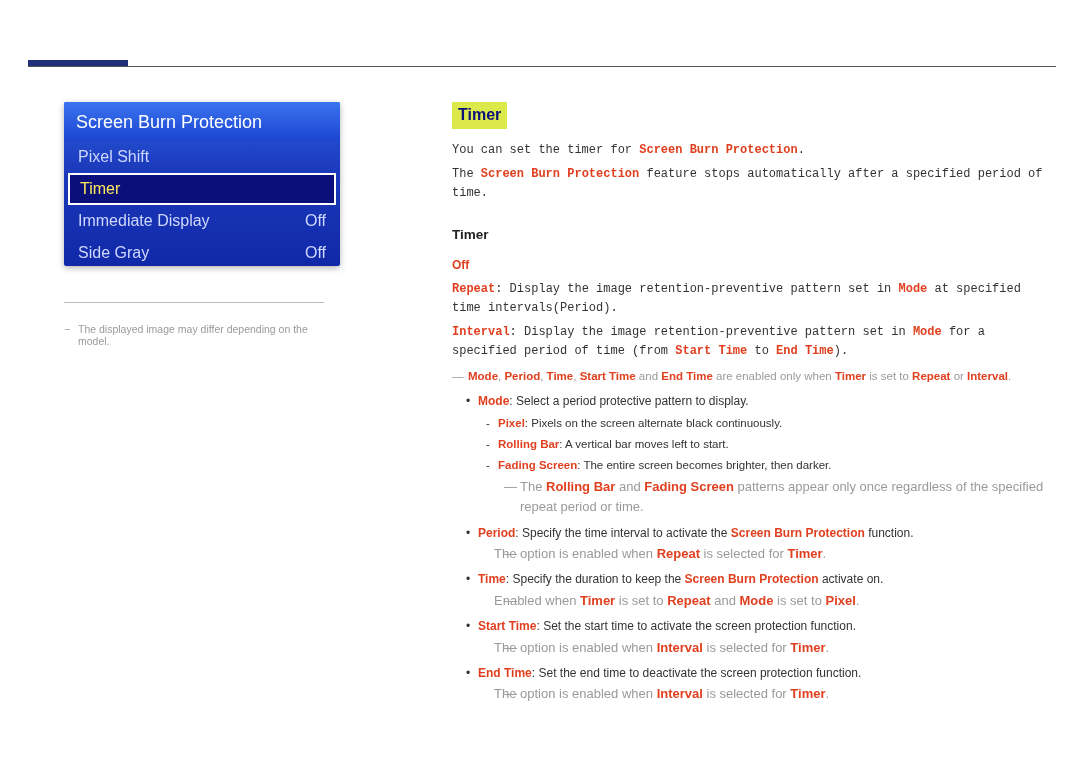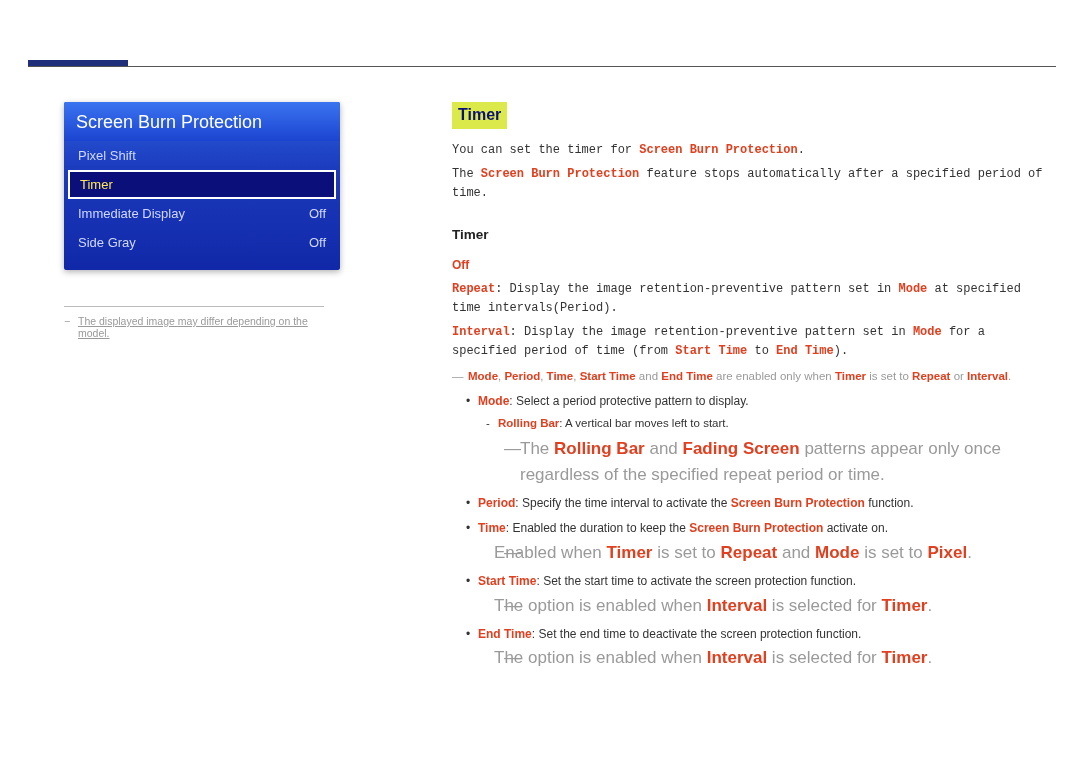--- a/index.html
+++ b/index.html
@@ -45,42 +45,41 @@
     font-size: 18px;
     font-weight: 400;
     padding: 10px 12px 8px 12px;
     background: linear-gradient(to bottom, #3a74f0, #1c44d0);
   }
   .menu-item {
     display: flex;
     justify-content: space-between;
     align-items: center;
     color: #cfd8ff;
-    font-size: 13px;
+    font-size: 16px;
     padding: 7px 14px;
   }
   .menu-item.selected {
     background: #0a0f7a;
     border: 2px solid #fff;
     margin: 0 4px;
     color: #ffe95a;
     padding: 5px 10px;
   }
   .left-divider {
     margin-top: 36px;
     border-top: 1px solid #bbb;
     width: 260px;
   }
   .left-note {
-    margin-top: 8px;
+    margin-top: 20px;
     font-size: 10.5px;
     color: #9a9a9a;
     position: relative;
     padding-left: 14px;
-    text-decoration: underline;
   }
   .left-note::before {
     content: "−";
     position: absolute;
     left: 0;
   }
   .right-col {
     position: absolute;
     top: 102px;
     left: 452px;
@@ -141,21 +140,21 @@
     margin-top: 8px;
     margin-bottom: 6px;
   }
   .note-line::before {
     content: "―";
     position: absolute;
     left: 0;
     color: #9a9a9a;
   }
   .note-line-indent {
-    font-size: 17px;
+    font-size: 13px;
     color: #9a9a9a;
     padding-left: 42px;
     position: relative;
     margin-top: 2px;
     margin-bottom: 6px;
   }
   .note-line-indent::before {
     content: "―";
     position: absolute;
     left: 26px;
@@ -177,21 +176,21 @@
       <span></span>
     </div>
     <div class="menu-item selected">
       <span>Timer</span>
       <span></span>
     </div>
     <div class="menu-item">
       <span>Immediate Display</span>
       <span>Off</span>
     </div>
-    <div class="menu-item" style="padding-bottom:20px;">
+    <div class="menu-item" style="padding-bottom:4px;">
       <span>Side Gray</span>
       <span>Off</span>
     </div>
   </div>
   <div class="left-divider"></div>
   <div class="left-note">The displayed image may differ depending on the model.</div>
 </div>
 
 <div class="right-col">
   <div class="heading-hl">Timer</div>
@@ -215,33 +214,38 @@
   </div>
 
   <div class="note-line">
     <span class="term-highlight">Mode</span><span class="gray">, </span><span class="term-highlight">Period</span><span class="gray">, </span><span class="term-highlight">Time</span><span class="gray">, </span><span class="term-highlight">Start Time</span><span class="gray"> and </span><span class="term-highlight">End Time</span><span class="gray"> are enabled only when </span><span class="term-highlight">Timer</span><span class="gray"> is set to </span><span class="term-highlight">Repeat</span><span class="gray"> or </span><span class="term-highlight">Interval</span><span class="gray">.</span>
   </div>
 
   <ul class="bullet-list">
     <li>
       <span class="red">Mode</span><span>: Select a period protective pattern to display.</span>
       <ul class="sub-bullet-list">
+        <li><span class="red">Pixel</span><span>: Pixels on the screen alternate black continuously.</span></li>
         <li><span class="red">Rolling Bar</span><span>: A vertical bar moves left to start.</span></li>
+        <li><span class="red">Fading Screen</span><span>: The entire screen becomes brighter, then darker.</span></li>
       </ul>
       <div class="note-line-indent">
         <span class="gray">The </span><span class="term-highlight">Rolling Bar</span><span class="gray"> and </span><span class="term-highlight">Fading Screen</span><span class="gray"> patterns appear only once regardless of the specified repeat period or time.</span>
       </div>
     </li>
 
     <li>
       <span class="red">Period</span><span>: Specify the time interval to activate the </span><span class="red">Screen Burn Protection</span><span> function.</span>
-    </li>
-
-    <li>
-      <span class="red">Time</span><span>: Enabled the duration to keep the </span><span class="red">Screen Burn Protection</span><span> activate on.</span>
+      <div class="note-line-indent" style="padding-left:16px;">
+        <span class="gray">The option is enabled when </span><span class="term-highlight">Repeat</span><span class="gray"> is selected for </span><span class="term-highlight">Timer</span><span class="gray">.</span>
+      </div>
+    </li>
+
+    <li>
+      <span class="red">Time</span><span>: Specify the duration to keep the </span><span class="red">Screen Burn Protection</span><span> activate on.</span>
       <div class="note-line-indent" style="padding-left:16px;">
         <span class="gray">Enabled when </span><span class="term-highlight">Timer</span><span class="gray"> is set to </span><span class="term-highlight">Repeat</span><span class="gray"> and </span><span class="term-highlight">Mode</span><span class="gray"> is set to </span><span class="term-highlight">Pixel</span><span class="gray">.</span>
       </div>
     </li>
 
     <li>
       <span class="red">Start Time</span><span>: Set the start time to activate the screen protection function.</span>
       <div class="note-line-indent" style="padding-left:16px;">
         <span class="gray">The option is enabled when </span><span class="term-highlight">Interval</span><span class="gray"> is selected for </span><span class="term-highlight">Timer</span><span class="gray">.</span>
       </div>

